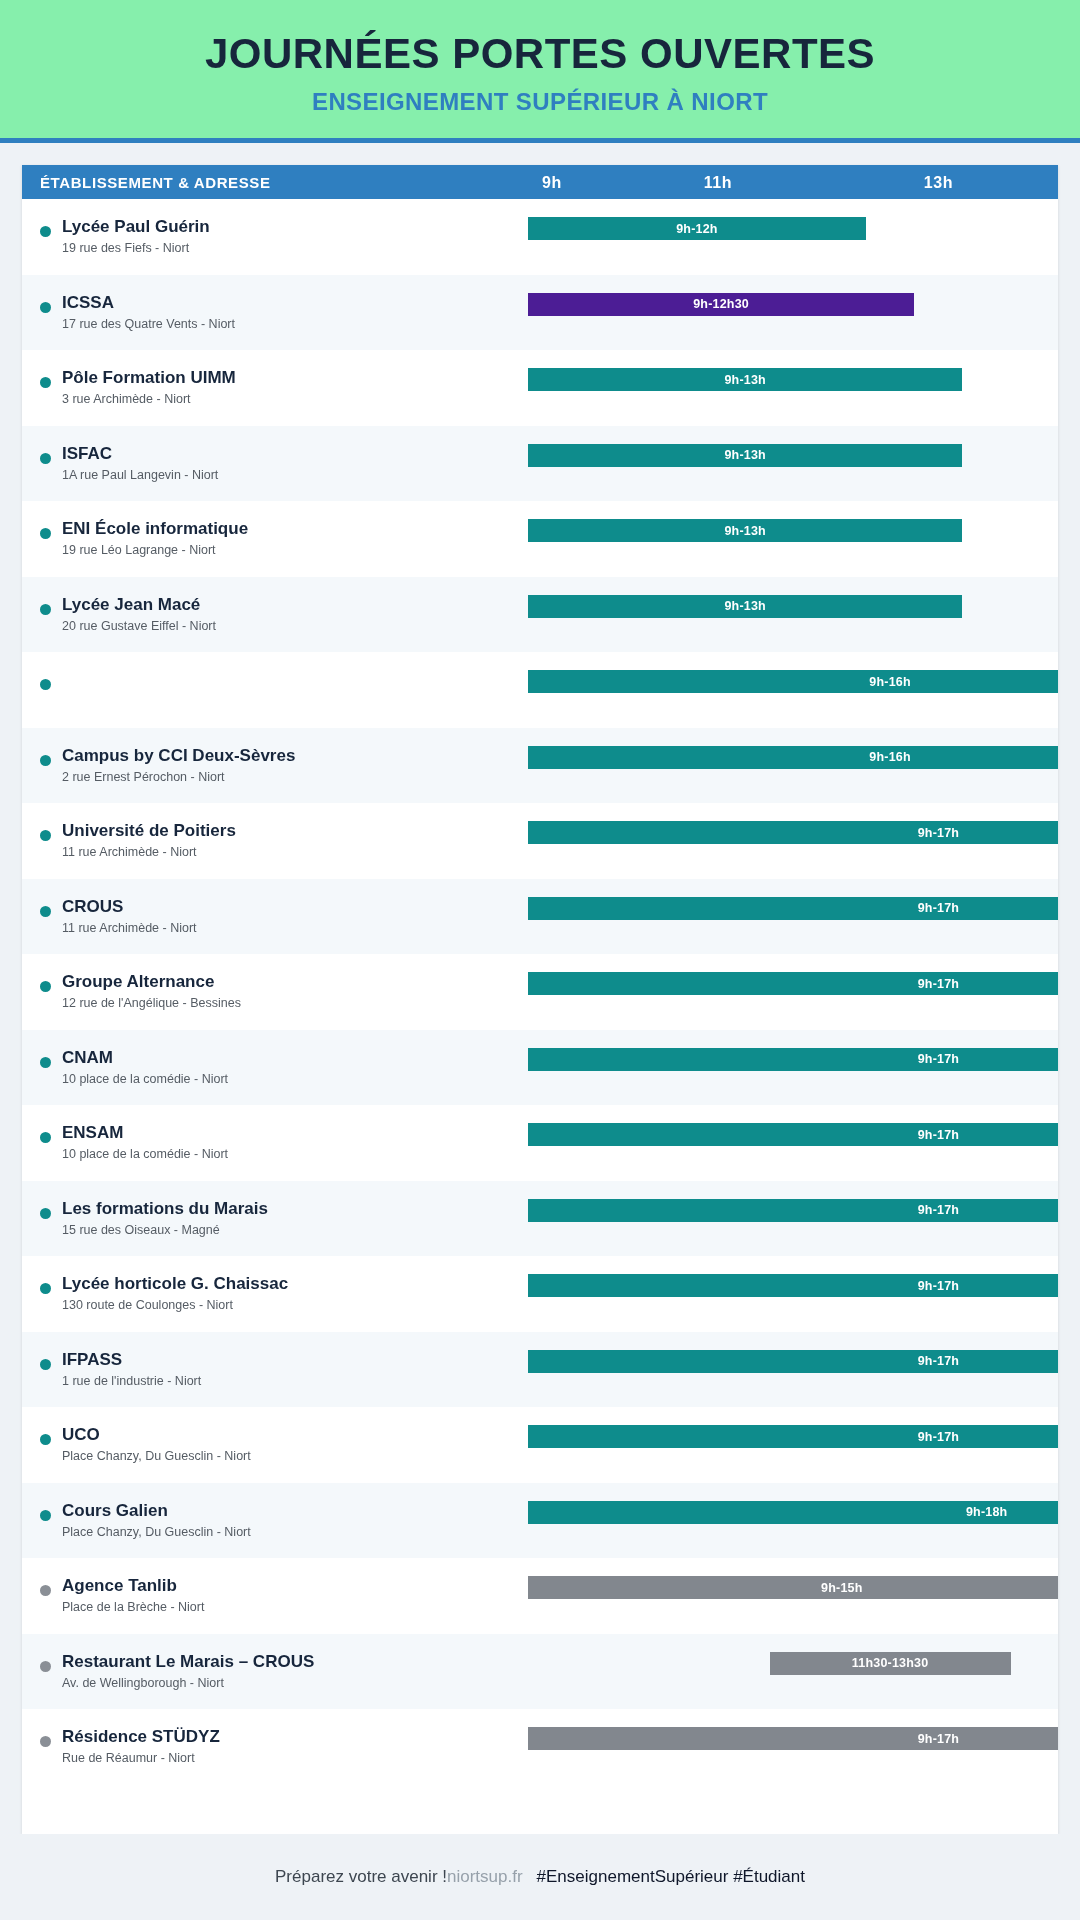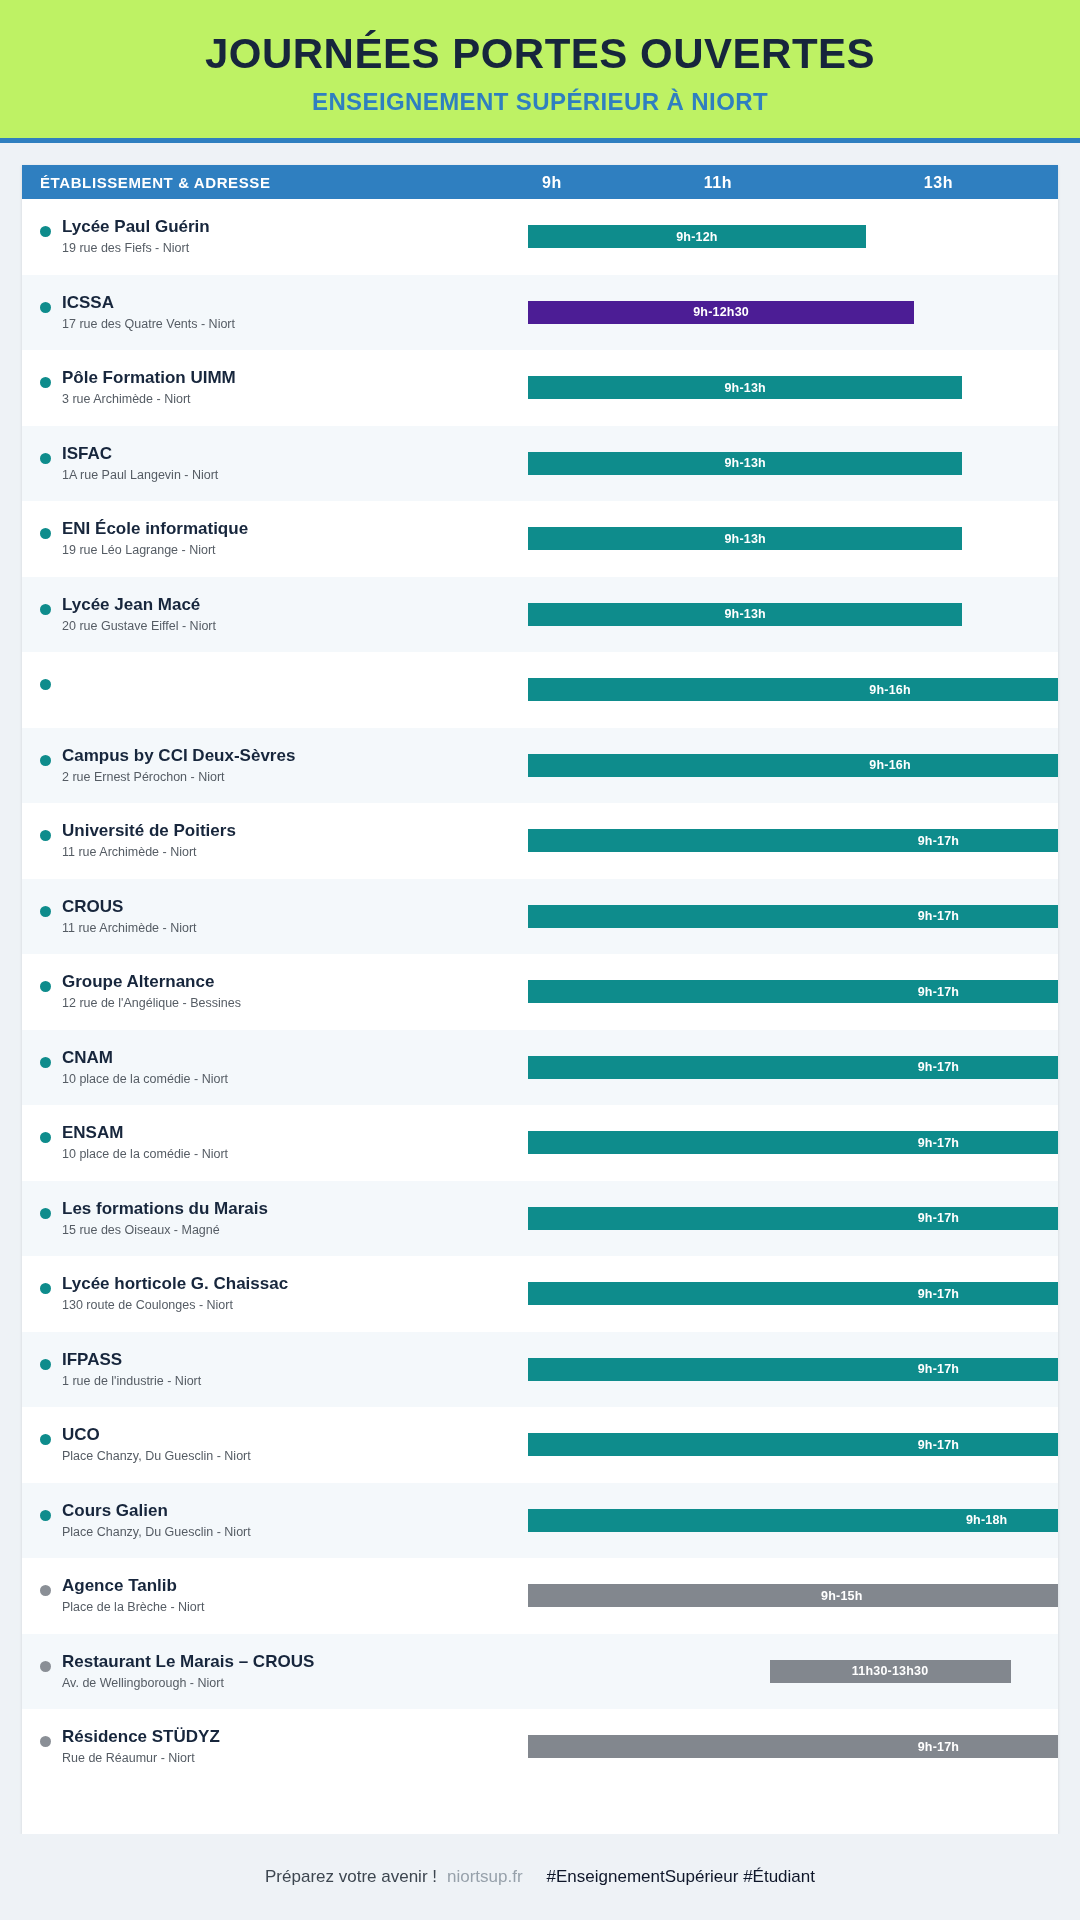--- a/index.html
+++ b/index.html
@@ -16,21 +16,21 @@
   .page {
     width: 1080px;
     height: 1920px;
     position: relative;
     box-sizing: border-box;
     display: flex;
     flex-direction: column;
   }
   
   .header {
-    background: #bef264;
+    background: #86efac;
     padding-top: 30px;
     padding-bottom: 22px;
     text-align: center;
     border-bottom: 5px solid #2f7fc0;
   }
   .header h1 {
     margin: 0;
     font-size: 42px;
     font-weight: bold;
     letter-spacing: 0.5px;
@@ -112,39 +112,38 @@
     margin-top: 4px;
     line-height: 15px;
   }
   
   .barzone {
     position: absolute;
     left: 0; right: 0; top: 0; bottom: 0;
   }
   .bar {
     position: absolute;
-    top: 26px;
+    top: 18px;
     height: 23px;
     background: #0e8c8c;
     color: #ffffff;
     font-size: 12.5px;
     font-weight: bold;
     display: flex;
     align-items: center;
     justify-content: center;
     letter-spacing: 0.2px;
   }
   .bar.grey { background: #82878e; }
   
   .footer {
     height: 86px;
     display: flex;
     align-items: center;
     justify-content: center;
-    gap: 10px;
     font-size: 17px;
     color: #3d4650;
     background: #eef2f6;
   }
   .footer .site { color: #97a1ab; }
   .footer .tags { color: #0f172a; font-weight: normal; margin-left: 14px; }
 </style>
 </head>
 <body>
 

